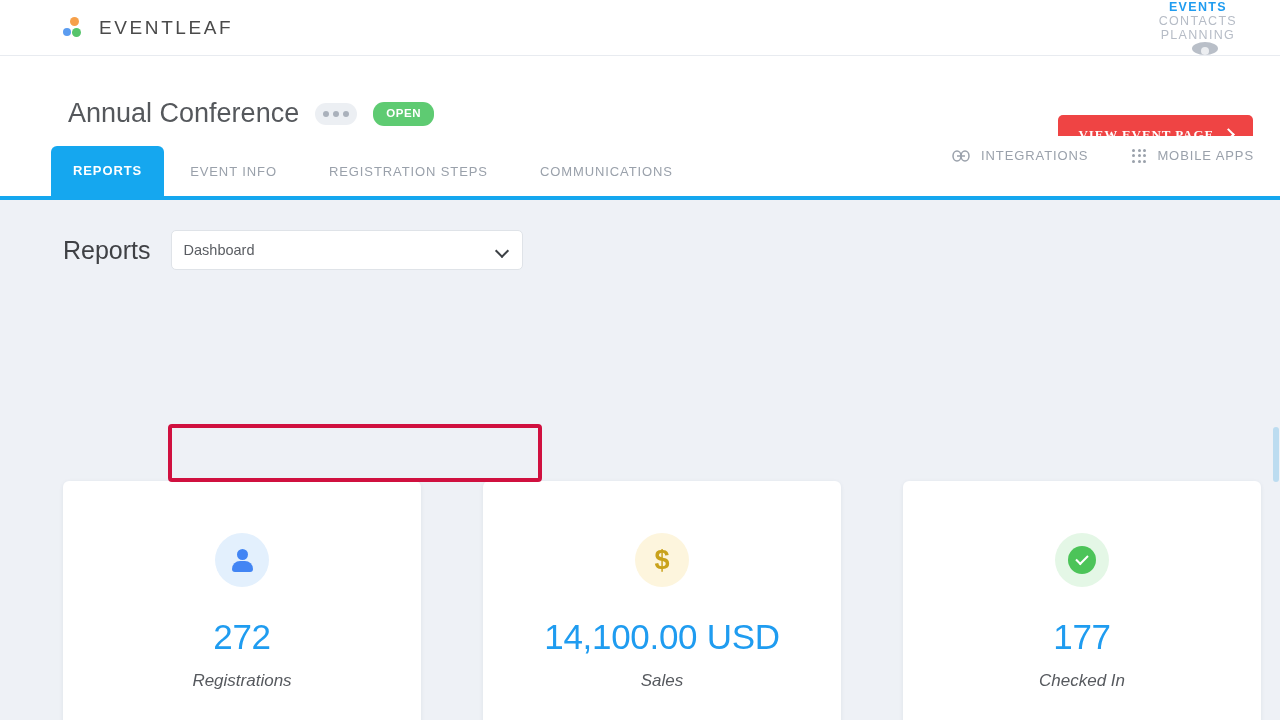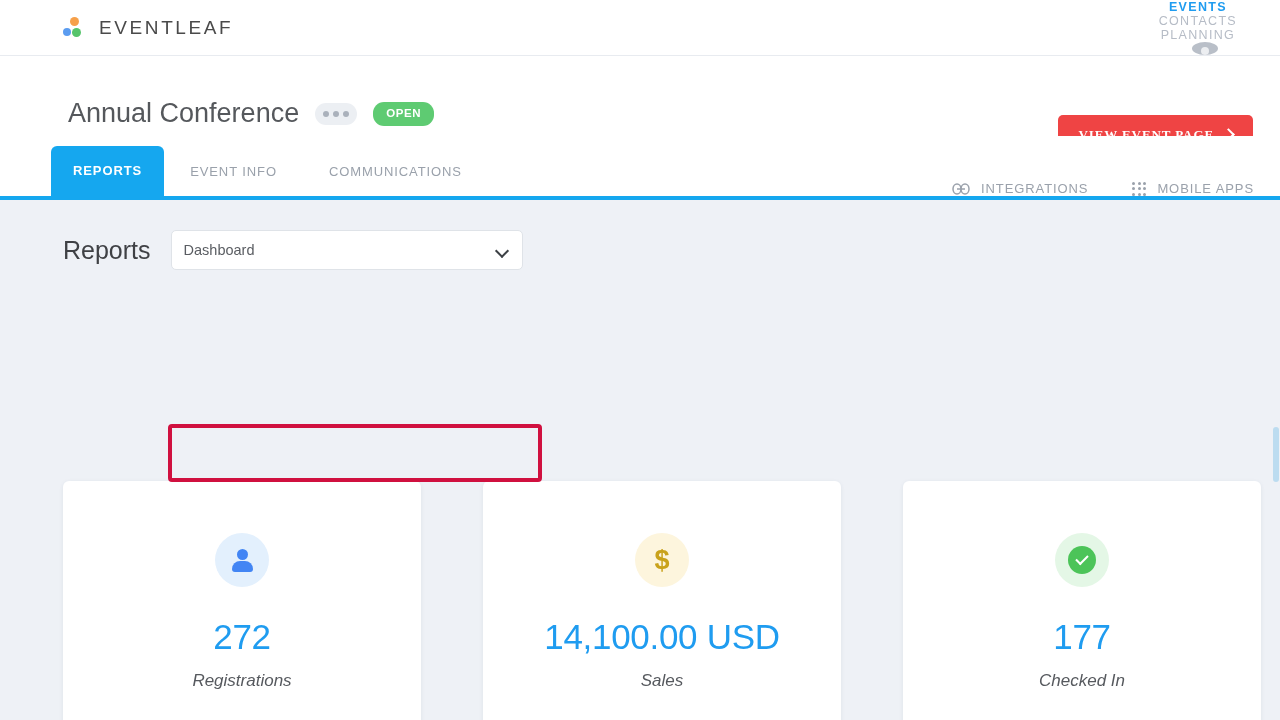--- a/index.html
+++ b/index.html
@@ -199,21 +199,21 @@
     height: 50px;
     line-height: 50px;
     padding: 0 22px;
   }
   .tabs-right {
     position: absolute;
     right: 26px;
     bottom: 0;
     height: 48px;
     display: flex;
-    align-items: flex-end;
+    align-items: flex-start;
     gap: 44px;
   }
   .tab-icon-item {
     display: flex;
     align-items: center;
     gap: 11px;
     font-size: 13px;
     letter-spacing: 0.9px;
     color: #9aa1ab;
     cursor: pointer;
@@ -414,20 +414,21 @@
   <button class="view-event-btn">
     <span>VIEW EVENT PAGE</span>
     <span class="chev-right"></span>
   </button>
 </div>
 
 <div class="tabbar">
   <div class="tabs-left">
     <div class="tab active">REPORTS</div>
     <div class="tab">EVENT INFO</div>
+    <div class="tab">REGISTRATION STEPS</div>
     <div class="tab">COMMUNICATIONS</div>
   </div>
   <div class="tabs-right">
     <div class="tab-icon-item">
       <svg width="18" height="12" viewBox="0 0 18 12">
         <rect x="1" y="1" width="8" height="10" rx="5" fill="none" stroke="#9aa1ab" stroke-width="1.5"></rect>
         <rect x="9" y="1" width="8" height="10" rx="5" fill="none" stroke="#9aa1ab" stroke-width="1.5"></rect>
         <line x1="5" y1="6" x2="13" y2="6" stroke="#9aa1ab" stroke-width="1.5"></line>
       </svg>
       <span>INTEGRATIONS</span>

